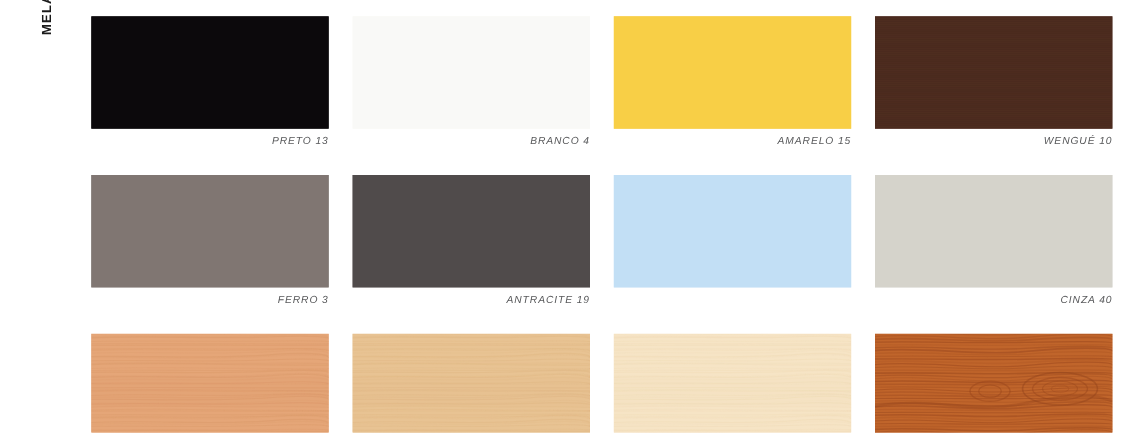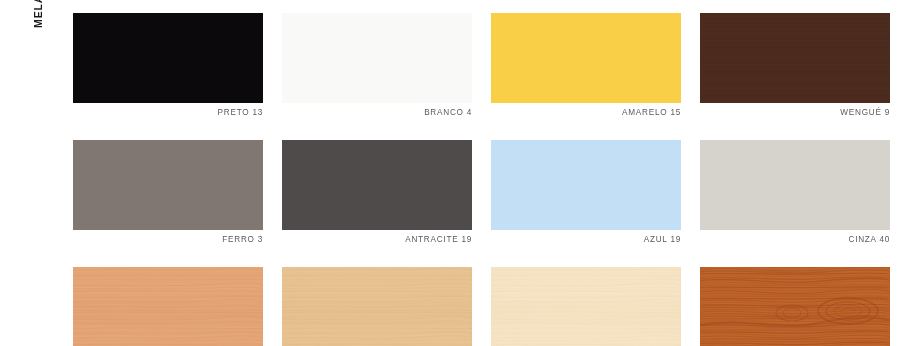--- a/index.html
+++ b/index.html
@@ -51,20 +51,21 @@
     left: 73px;
     top: 13px;
     width: 818px;
     display: grid;
     grid-template-columns: repeat(4, 190px);
     column-gap: 19px;
     row-gap: 22px;
   }
   .swatch-cell {
     width: 190px;
+    font-style: italic;
   }
   .swatch {
     width: 190px;
     height: 90px;
     position: relative;
     overflow: hidden;
     background: #cccccc;
   }
   .swatch .grain {
     position: absolute;
@@ -173,21 +174,21 @@
             <rect x="0" y="78.40" width="190" height="0.8" fill="#613a29" opacity="0.276"></rect>
             <rect x="0" y="80.00" width="190" height="0.8" fill="#613a29" opacity="0.246"></rect>
             <rect x="0" y="81.60" width="190" height="0.8" fill="#613a29" opacity="0.195"></rect>
             <rect x="0" y="83.20" width="190" height="0.8" fill="#613a29" opacity="0.131"></rect>
             <rect x="0" y="84.80" width="190" height="0.8" fill="#613a29" opacity="0.175"></rect>
             <rect x="0" y="86.40" width="190" height="0.8" fill="#613a29" opacity="0.232"></rect>
             <rect x="0" y="88.00" width="190" height="0.8" fill="#613a29" opacity="0.269"></rect>
             <rect x="0" y="89.60" width="190" height="0.8" fill="#613a29" opacity="0.280"></rect>
           </svg>
         </div>
-        <div class="swatch-caption">WENGUÉ 9</div>
+        <div class="swatch-caption">WENGUÉ 10</div>
       </div>
       <div class="swatch-cell">
         <div class="swatch" style="background: rgb(128, 119, 115);">
           <svg class="grain" width="190" height="90" viewBox="0 0 190 90" preserveAspectRatio="none">
             <rect x="0" y="0" width="190" height="90" fill="#807773"></rect>
             <rect x="0" y="0" width="190" height="90" fill="rgb(123,114,110)" opacity="0.10"></rect>
           </svg>
         </div>
         <div class="swatch-caption">FERRO 3</div>
       </div>
@@ -200,21 +201,20 @@
         </div>
         <div class="swatch-caption">ANTRACITE 19</div>
       </div>
       <div class="swatch-cell">
         <div class="swatch" style="background: rgb(195, 224, 245);">
           <svg class="grain" width="190" height="90" viewBox="0 0 190 90" preserveAspectRatio="none">
             <rect x="0" y="0" width="190" height="90" fill="#c3e0f5"></rect>
             <rect x="0" y="0" width="190" height="90" fill="rgb(189,220,243)" opacity="0.10"></rect>
           </svg>
         </div>
-        <div class="swatch-caption">AZUL 19</div>
       </div>
       <div class="swatch-cell">
         <div class="swatch" style="background: rgb(214, 212, 204);">
           <svg class="grain" width="190" height="90" viewBox="0 0 190 90" preserveAspectRatio="none">
             <rect x="0" y="0" width="190" height="90" fill="#d6d4cc"></rect>
             <rect x="0" y="0" width="190" height="90" fill="rgb(209,207,198)" opacity="0.10"></rect>
           </svg>
         </div>
         <div class="swatch-caption">CINZA 40</div>
       </div>

